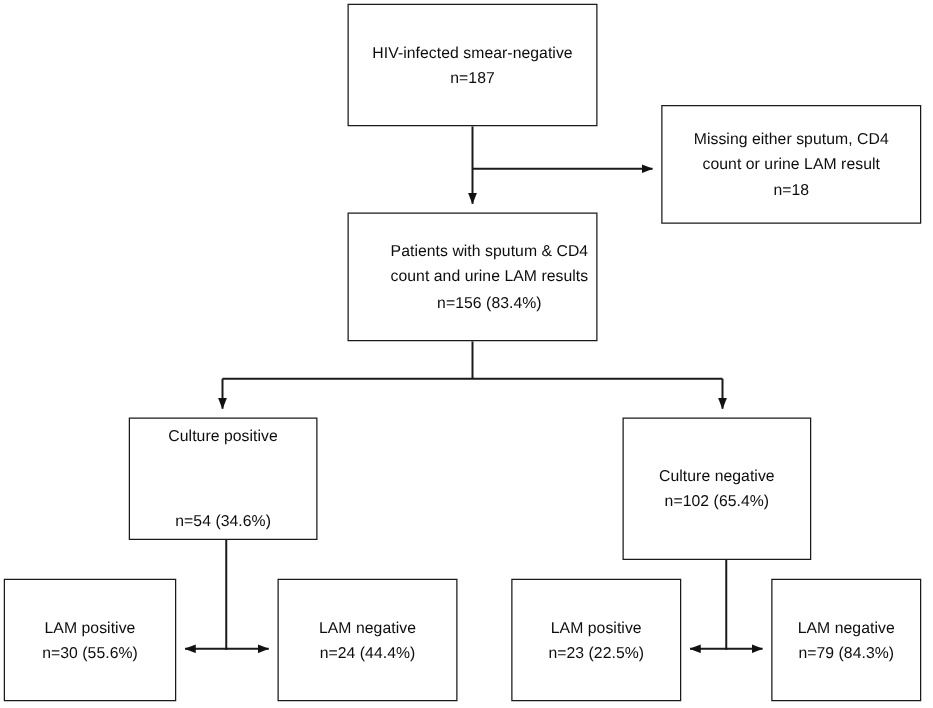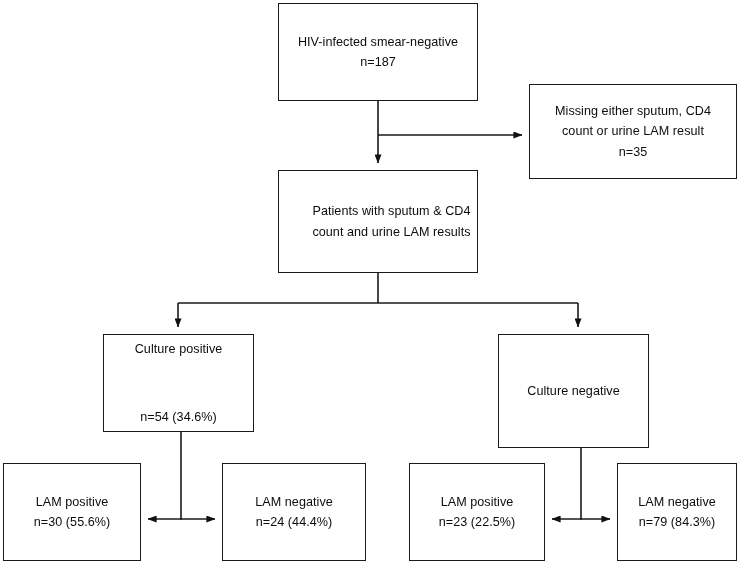--- a/index.html
+++ b/index.html
@@ -93,35 +93,37 @@
   </svg>
 
   <div class="node-box" id="node-screened">
     <span class="node-line">HIV-infected smear-negative</span>
     <span class="node-line">n=187</span>
   </div>
 
   <div class="node-box" id="node-missing">
     <span class="node-line">Missing either sputum, CD4</span>
     <span class="node-line">count or urine LAM result</span>
-    <span class="node-line">n=35</span>
+    <span class="node-line">n=18</span>
   </div>
 
   <div class="node-box" id="node-included">
     <span class="node-line">Patients with sputum &amp; CD4</span>
     <span class="node-line">count and urine LAM results</span>
+    <span class="node-line">n=156 (83.4%)</span>
   </div>
 
   <div class="node-box" id="node-culture-pos">
     <span class="node-line">Culture positive</span>
     <span class="node-line">n=54 (34.6%)</span>
   </div>
 
   <div class="node-box" id="node-culture-neg">
     <span class="node-line">Culture negative</span>
+    <span class="node-line">n=102 (65.4%)</span>
   </div>
 
   <div class="node-box" id="node-lam-pos-cp">
     <span class="node-line">LAM positive</span>
     <span class="node-line">n=30 (55.6%)</span>
   </div>
 
   <div class="node-box" id="node-lam-neg-cp">
     <span class="node-line">LAM negative</span>
     <span class="node-line">n=24 (44.4%)</span>

